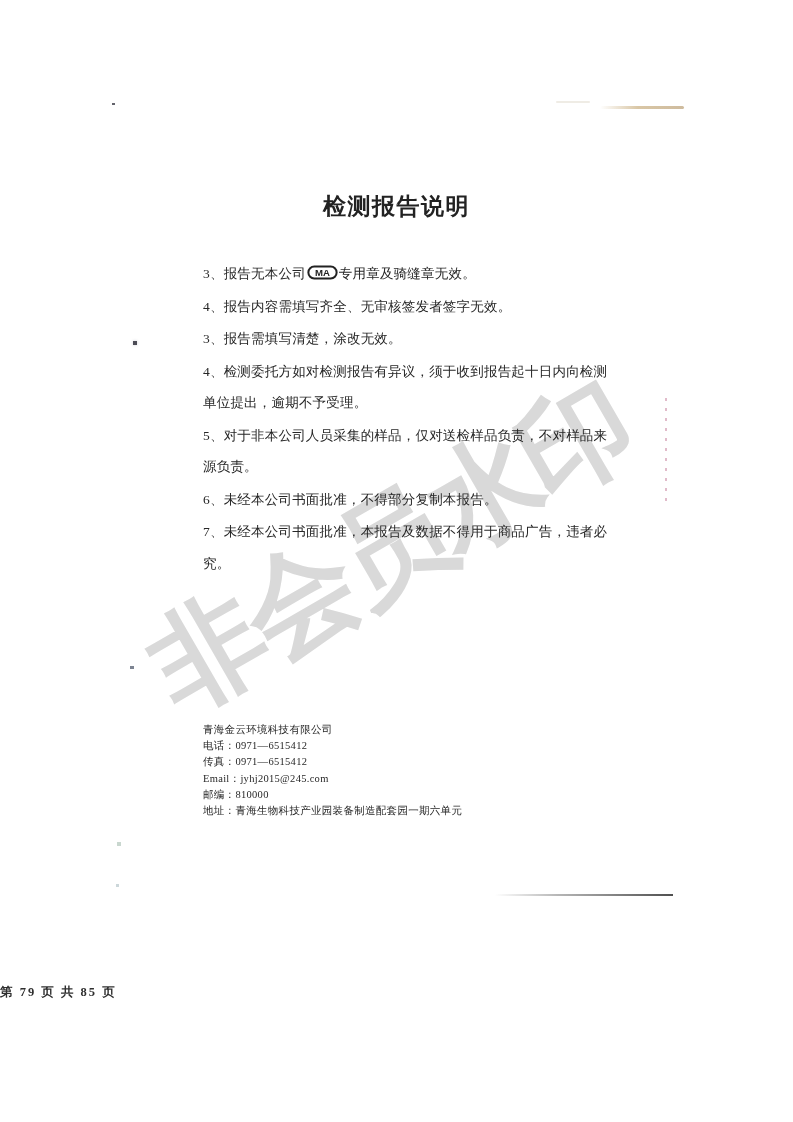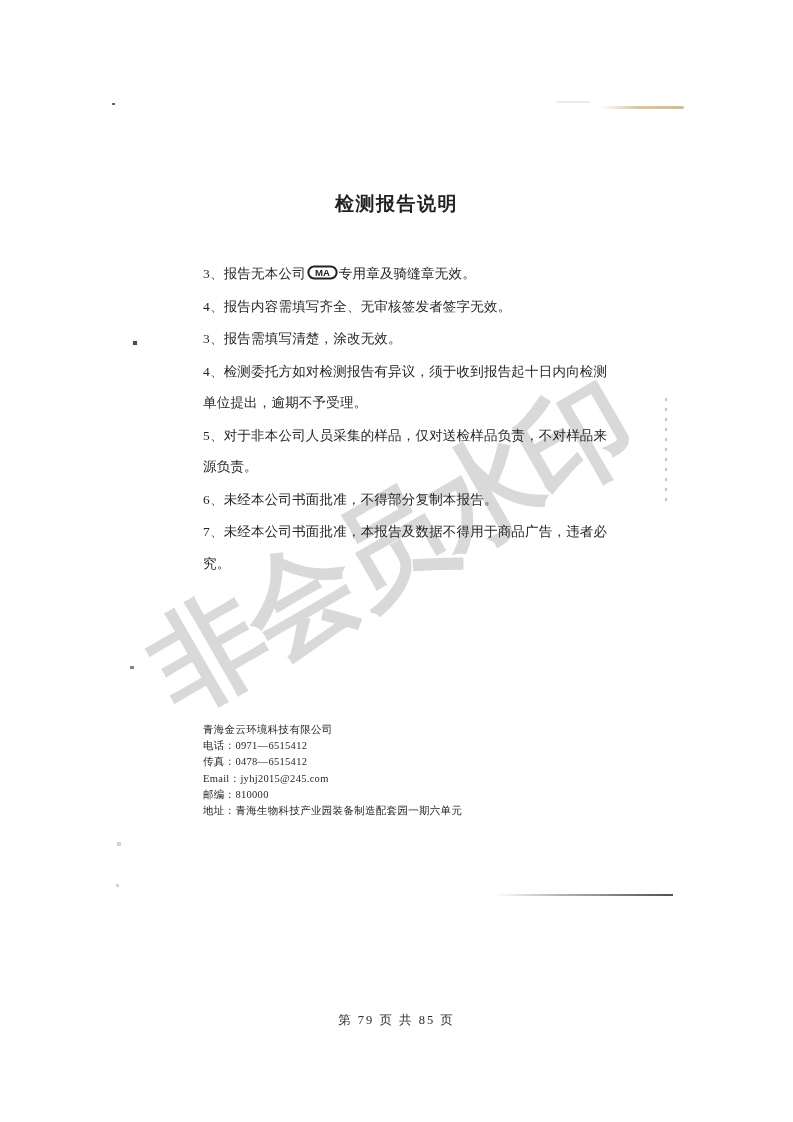--- a/index.html
+++ b/index.html
@@ -31,21 +31,21 @@
 
   
   .doc-layer { position: absolute; inset: 0; z-index: 2; }
 
   .title {
     position: absolute;
     top: 191px;
     left: 0;
     width: 100%;
     text-align: center;
-    font-size: 19px;
+    font-size: 23px;
     font-weight: bold;
     letter-spacing: 1.5px;
     color: #222222;
   }
 
   .notes {
     position: absolute;
     top: 247px;
     left: 203px;
     width: 412px;
@@ -70,27 +70,27 @@
     left: 203px;
     font-size: 10.5px;
     line-height: 16.2px;
     font-weight: normal;
     color: #272727;
     letter-spacing: 0.3px;
   }
 
   .page-number {
     position: absolute;
-    top: 1012px;
+    top: 984px;
     left: 0;
     width: 100%;
-    text-align: center;
     font-size: 12.5px;
     letter-spacing: 2px;
     color: #2f2f2f;
+    font-weight: bold;
   }
 
   
   .artifact { position: absolute; z-index: 3; pointer-events: none; }
   .streak-tan {
     left: 600px; top: 106px; width: 84px; height: 3px;
     background: linear-gradient(90deg, rgba(200,170,110,0), rgba(186,152,92,0.55) 45%, rgba(158,120,62,0.5));
     border-radius: 2px;
   }
   .streak-faint {
@@ -131,21 +131,21 @@
       <p>3、报告需填写清楚，涂改无效。</p>
       <p>4、检测委托方如对检测报告有异议，须于收到报告起十日内向检测单位提出，逾期不予受理。</p>
       <p>5、对于非本公司人员采集的样品，仅对送检样品负责，不对样品来源负责。</p>
       <p>6、未经本公司书面批准，不得部分复制本报告。</p>
       <p>7、未经本公司书面批准，本报告及数据不得用于商品广告，违者必究。</p>
     </div>
 
     <div class="contact">
       <div>青海金云环境科技有限公司</div>
       <div>电话：0971—6515412</div>
-      <div>传真：0478—6515412</div>
+      <div>传真：0971—6515412</div>
       <div>Email：jyhj2015@245.com</div>
       <div>邮编：810000</div>
       <div>地址：青海生物科技产业园装备制造配套园一期六单元</div>
     </div>
 
     <div class="page-number">第 79 页 共 85 页</div>
 
   </div>
 
   <div class="artifact streak-faint"></div>

